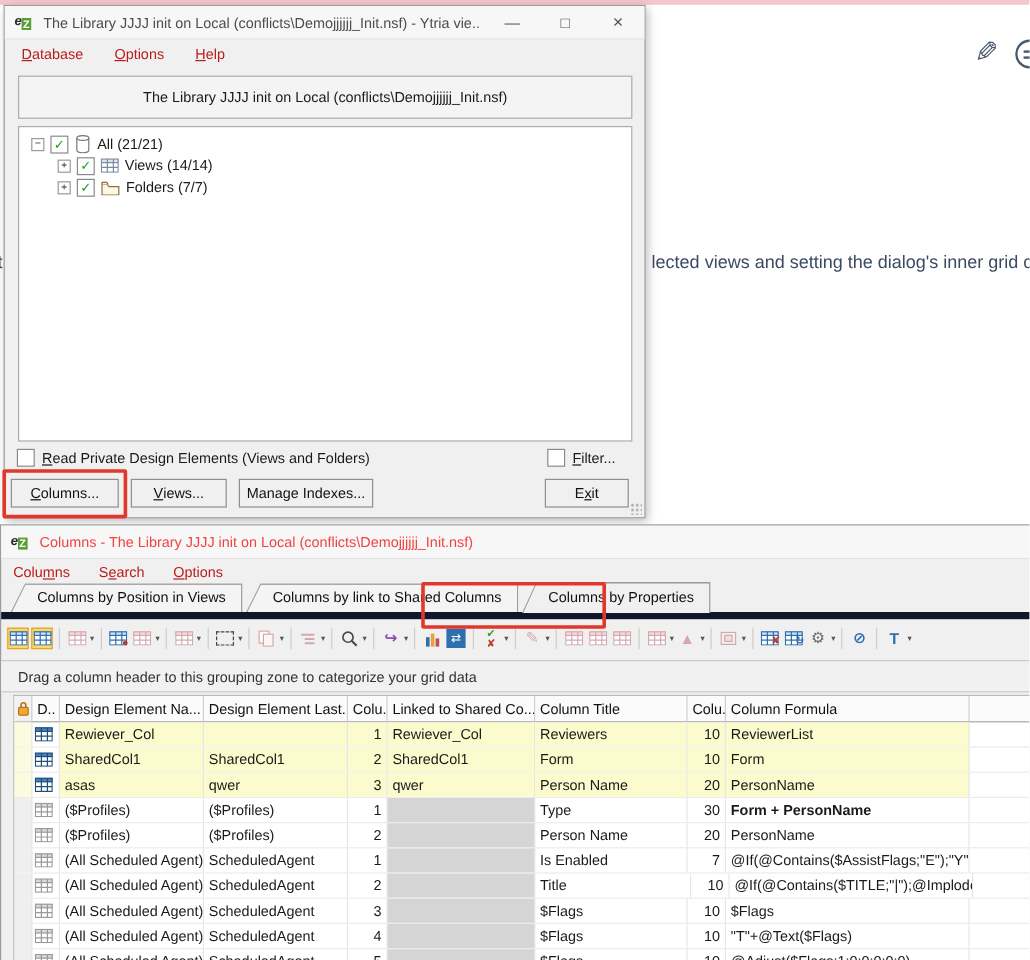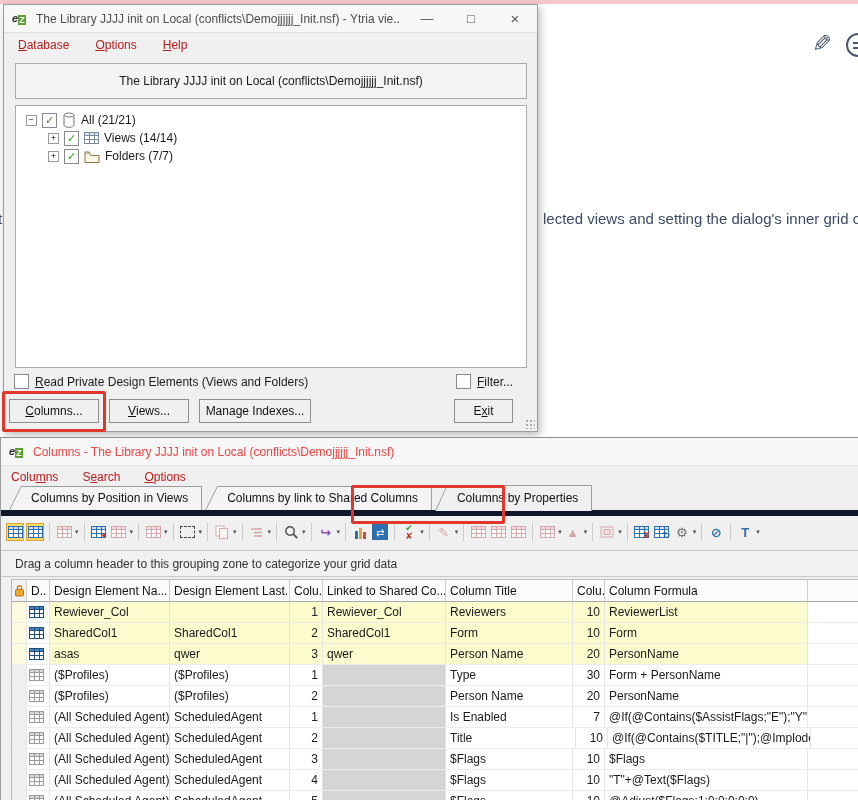--- a/index.html
+++ b/index.html
@@ -174,21 +174,21 @@
   </div>
   <div class="chk-row" style="left:452px;top:369px">
     <span class="cb"></span>
     <span><span class="u">F</span>ilter...</span>
   </div>
 
   <div id="selbtns">
       <div class="btn" style="left: 5px; width: 90px; top: 394px;"><span class="u">C</span>olumns...</div>
       <div class="btn" style="left: 105px; width: 80px; top: 394px;"><span class="u">V</span>iews...</div>
       <div class="btn" style="left: 195px; width: 112px; top: 394px;">Manage Indexes...</div>
-      <div class="btn" style="left: 450px; width: 59px; top: 394px;">E<span class="u">x</span>it</div>
+      <div class="btn" style="left: 450px; width: 70px; top: 394px;">E<span class="u">x</span>it</div>
     </div>
   <div class="abs grip"></div>
 </div>
 
 <div id="colwin">
   <div class="titlebar">
     <span class="ez-ico">
         <span class="e">e</span>
         <span class="z">Z</span>
       </span>
@@ -571,21 +571,21 @@
               <line x1="10.5" y1="0.5" x2="10.5" y2="11.5" stroke="#9a9a9a"></line>
             </svg>
           </span>
         </div>
         <div class="gcell" style="width: 120px;">($Profiles)</div>
         <div class="gcell" style="width: 120px;">($Profiles)</div>
         <div class="gcell num" style="width: 33px;">1</div>
         <div class="gcell gray" style="width: 123px;"></div>
         <div class="gcell" style="width: 127px;">Type</div>
         <div class="gcell num" style="width: 32px;">30</div>
-        <div class="gcell" style="width: 203px;">Form + PersonName</div>
+        <div class="gcell" style="width: 203px; font-weight: bold;">Form + PersonName</div>
         <div class="gcell" style="flex: 1 1 0%; border-right: none;"></div>
       </div>
       <div class="grow">
         <div class="gcell palegray" style="width: 15px;"></div>
         <div class="gcell" style="width: 23px; padding: 0px 2px;">
           <span style="display: flex;">
             <svg width="15" height="12" viewBox="0 0 15 12">
               <rect x="0.5" y="0.5" width="14" height="11" fill="#fff" stroke="#9a9a9a"></rect>
               <rect x="0.5" y="0.5" width="14" height="3" fill="#d9d9d9" stroke="#9a9a9a"></rect>
               <line x1="0.5" y1="7.5" x2="14.5" y2="7.5" stroke="#9a9a9a"></line>

